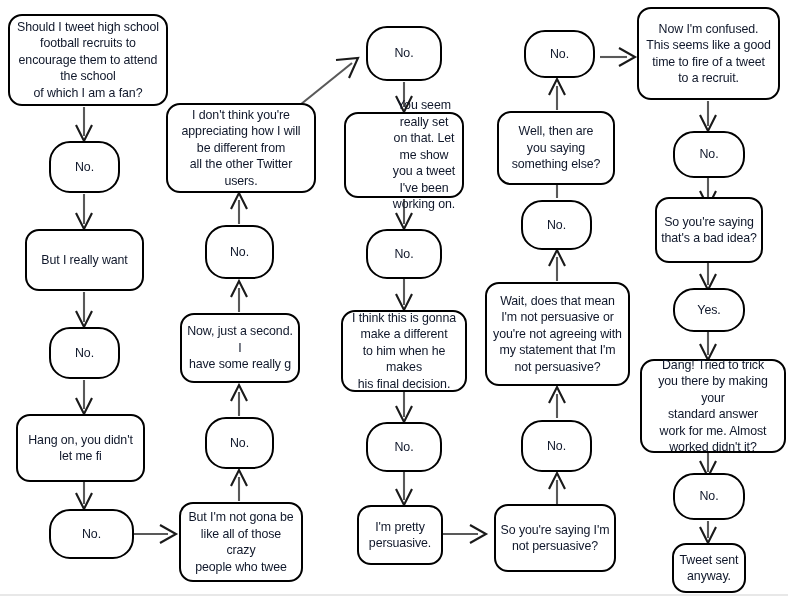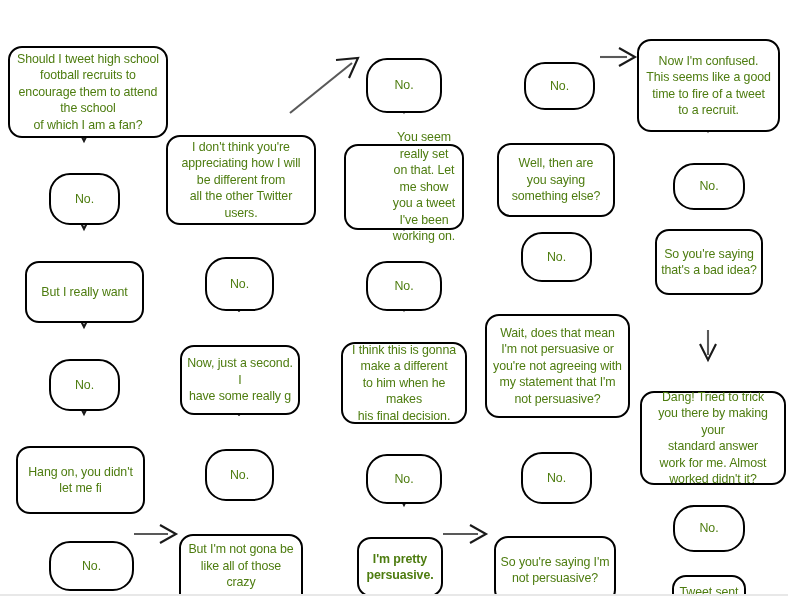--- a/index.html
+++ b/index.html
@@ -24,27 +24,26 @@
   .node{
     position:absolute;
     box-sizing:border-box;
     border:2.2px solid #000000;
     border-radius:14px;
     background:#ffffff;
     display:flex;
     align-items:center;
     justify-content:center;
     text-align:center;
-    color:#4d7c0f;
+    color:#0f172a;
     font-size:12.4px;
     line-height:16.5px;
     letter-spacing:-0.1px;
     white-space:pre-line;
     padding:2px 4px;
-    margin-top:32px;
   }
   .node.small{ border-radius:21px; }
   .edge-line{ stroke:#595959; stroke-width:2.1; fill:none; }
   .edge-head{ stroke:#1a1a1a; stroke-width:2.1; fill:none; stroke-linecap:butt; stroke-linejoin:miter; }
   .bottomrule{
     position:absolute;
     left:0;bottom:0;
     width:788px;height:2px;
     background:#e8e8e8;
   }
@@ -225,21 +224,21 @@
 
   <div class="node small" style="left:366px;top:229px;width:76px;height:50px;">No.</div>
 
   <div class="node" style="left:341px;top:310px;width:126px;height:82px;">I think this is gonna
 make a different
 to him when he makes
 his final decision.</div>
 
   <div class="node small" style="left:366px;top:422px;width:76px;height:50px;">No.</div>
 
-  <div class="node" style="left:357px;top:505px;width:86px;height:60px;font-weight:bold;">I'm pretty
+  <div class="node" style="left:357px;top:505px;width:86px;height:60px;">I'm pretty
 persuasive.</div>
 
   <div class="node" style="left:494px;top:504px;width:122px;height:68px;">So you're saying I'm
 not persuasive?</div>
 
   <div class="node small" style="left:521px;top:420px;width:71px;height:52px;">No.</div>
 
   <div class="node" style="left:485px;top:282px;width:145px;height:104px;">Wait, does that mean
 I'm not persuasive or
 you're not agreeing with
@@ -257,20 +256,21 @@
   <div class="node" style="left:637px;top:7px;width:143px;height:93px;">Now I'm confused.
 This seems like a good
 time to fire of a tweet
 to a recruit.</div>
 
   <div class="node small" style="left:673px;top:131px;width:72px;height:47px;">No.</div>
 
   <div class="node" style="left:655px;top:197px;width:108px;height:66px;">So you're saying
 that's a bad idea?</div>
 
+  <div class="node small" style="left:673px;top:288px;width:72px;height:44px;">Yes.</div>
 
   <div class="node" style="left:640px;top:359px;width:146px;height:94px;">Dang! Tried to trick
 you there by making your
 standard answer
 work for me. Almost
 worked didn't it?</div>
 
   <div class="node small" style="left:673px;top:473px;width:72px;height:47px;">No.</div>
 
   <div class="node" style="left:672px;top:543px;width:74px;height:50px;">Tweet sent

